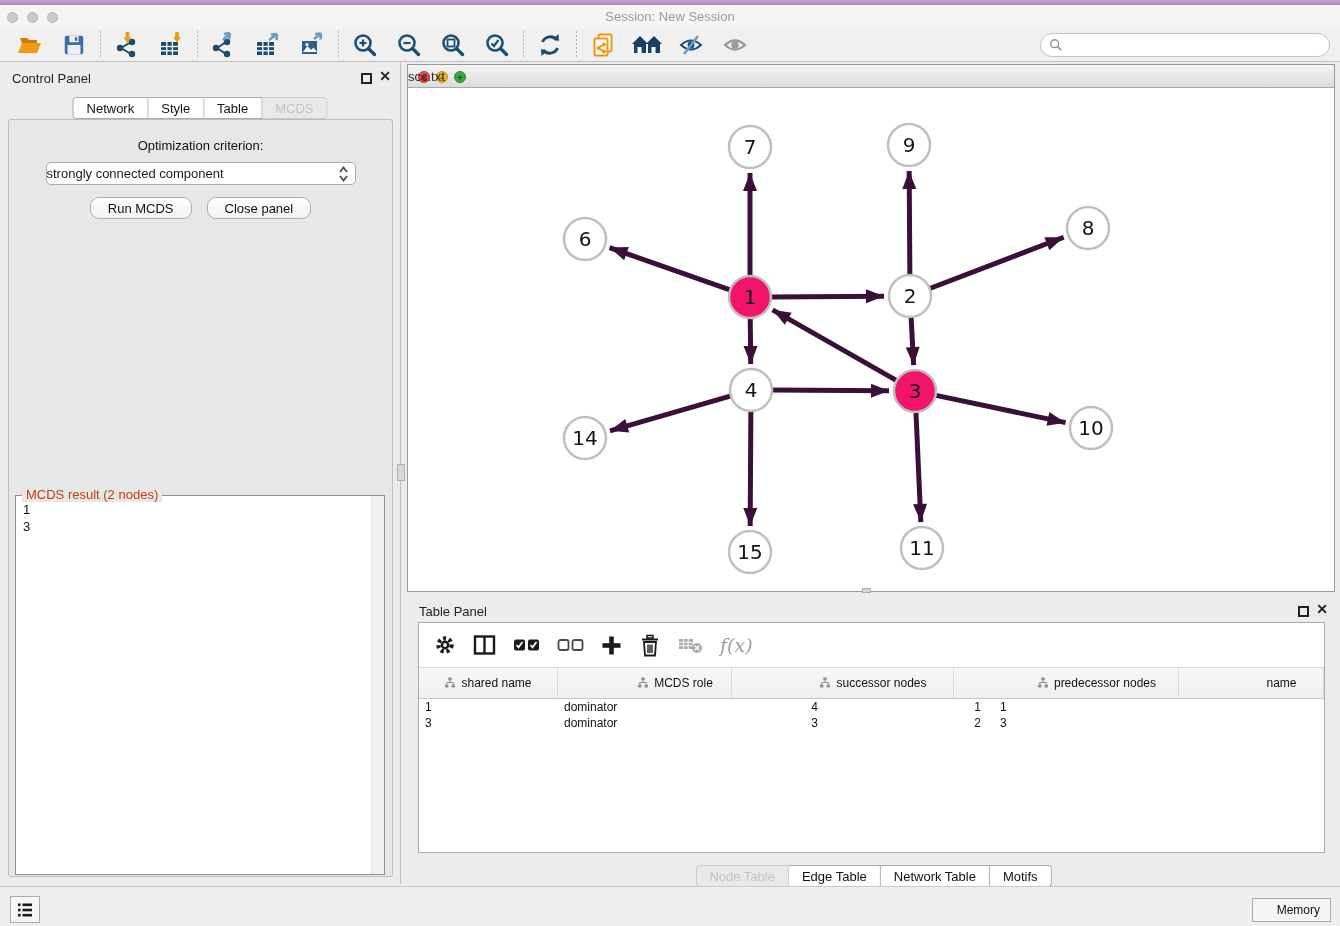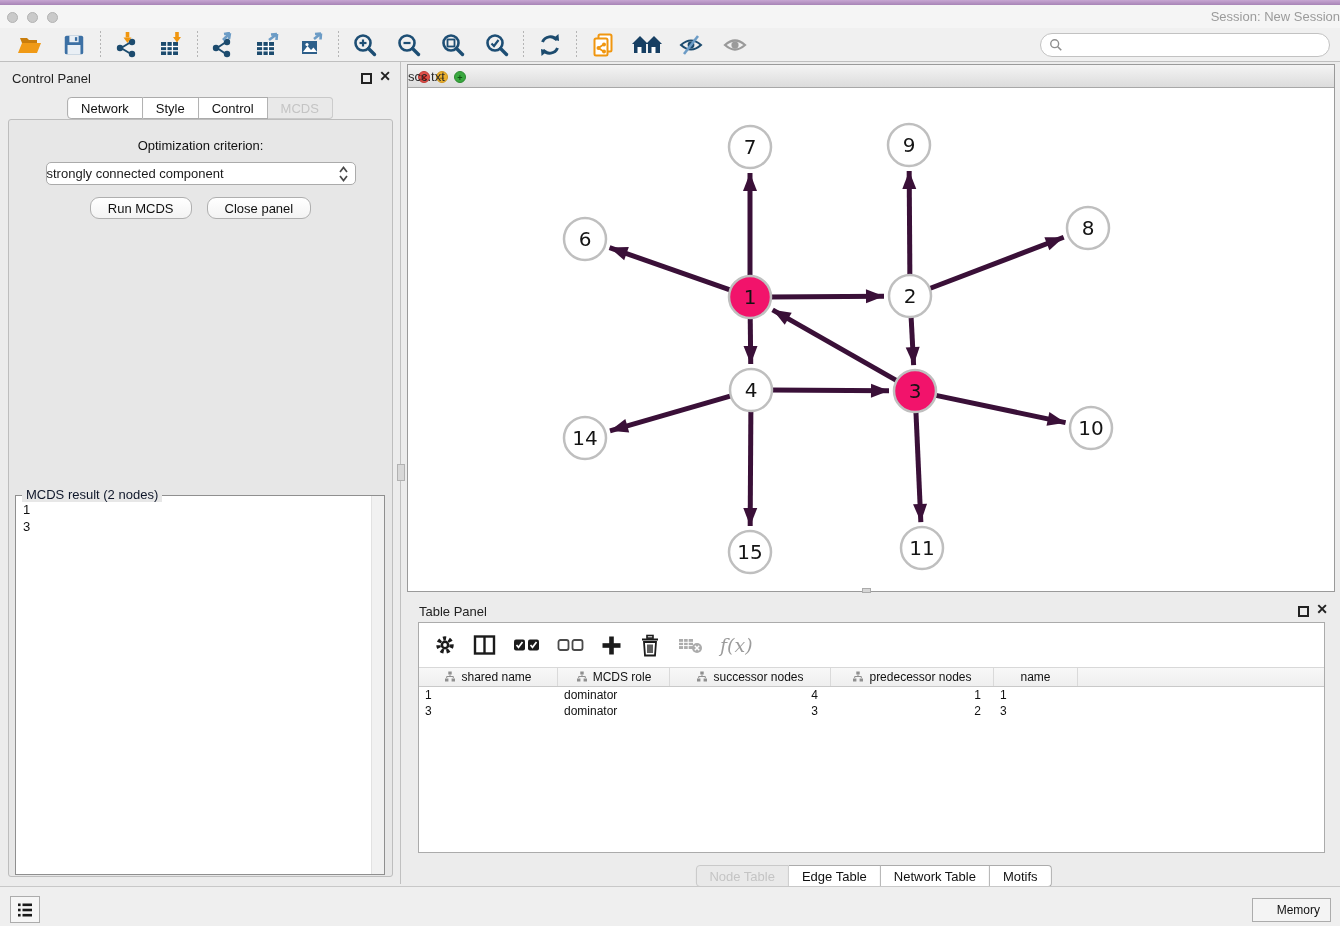--- a/index.html
+++ b/index.html
@@ -5,21 +5,21 @@
   * { margin:0; padding:0; box-sizing:border-box; }
   html,body { background:#D9D9D9; }
   body { font-family:"Liberation Sans", sans-serif; font-size:13px; color:#1a1a1a; }
   #app { position:relative; width:1340px; height:926px; background:#ECECEC; overflow:hidden; }
 
   
   .topstrip { position:absolute; left:0; top:0; width:1340px; height:5px;
     background:linear-gradient(#C7A6D2,#A784B6); }
   .titlebar { position:absolute; left:0; top:5px; width:1340px; height:23px;
     background:#F5F5F5; }
-  .titlebar .title { position:absolute; left:0; right:0; top:4px; text-align:right;
+  .titlebar .title { position:absolute; left:0; right:0; top:4px; text-align:center;
     color:#9B9B9B; font-size:13px; }
   .tl-dot { position:absolute; top:7px; width:11px; height:11px; border-radius:50%;
     background:#CACACA; border:1px solid #B3B3B3; }
 
   
   .toolbar { position:absolute; left:0; top:28px; width:1340px; height:34px;
     background:#F0F0F0; border-bottom:1px solid #BFBFBF;
     display:flex; align-items:center; padding-left:8px; }
   .tbtn { width:44px; height:32px; display:flex; align-items:center; justify-content:center; }
   .tsep { width:1px; height:28px; margin:0 4px;
@@ -56,21 +56,21 @@
     line-height:21px; font-size:13px; }
   .dropdown svg { position:absolute; right:7px; top:3px; }
   .btn-row { display:flex; justify-content:center; gap:15px; margin-top:12px; }
   .push-btn { height:22px; padding:0 17px; background:linear-gradient(#FFF,#F3F3F3);
     border:1px solid #AFAFAF; border-radius:9px; font-size:13px; color:#111;
     font-family:"Liberation Sans",sans-serif; display:flex; align-items:center; }
 
   .result-box { position:absolute; left:6px; top:375px; width:370px; height:380px;
     border:1px solid #8F8F8F; background:#FFF; }
   .result-legend { position:absolute; left:6px; top:-9px; background:#E7E7E7;
-    padding:0 4px; font-size:13px; color:#0f172a; }
+    padding:0 4px; font-size:13px; color:#c2410c; }
   .result-scroll { position:absolute; right:0; top:0; bottom:0; width:13px;
     background:#F1F1F1; border-left:1px solid #E2E2E2; }
   .result-items { padding:5px 0 0 7px; font-size:13px; line-height:17px; color:#111; }
 
   
   .net-window { position:absolute; left:407px; top:64px; width:928px; height:528px;
     border:1px solid #9A9A9A; background:#FFF; }
   .net-titlebar { position:relative; height:23px;
     background:linear-gradient(#F4F4F4,#DCDCDC); border-bottom:1px solid #A8A8A8; }
   .net-titlebar .title { position:absolute; left:0; right:0; top:4px; text-align:left;
@@ -86,22 +86,22 @@
   .v-grip { position:absolute; left:397px; top:464px; width:8px; height:17px;
     background:#D8D8D8; border:1px solid #B2B2B2; }
 
   
   .table-panel { position:absolute; left:407px; top:595px; width:933px; height:289px; }
   .tp-white { position:absolute; left:11px; top:27px; width:907px; height:231px;
     background:#FFF; border:1px solid #ABABAB; }
   .tp-toolbar { display:flex; align-items:center; gap:17px; height:44px; padding-left:15px; }
   .tp-toolbar .ticon { display:flex; align-items:center; }
   .fx-label { font-family:"DejaVu Serif", serif; font-style:italic; font-size:19px; color:#9C9C9C; }
-  .grid-head { display:flex; height:20px; background:linear-gradient(#F8F8F8,#EFEFEF);
-    border-top:1px solid #D8D8D8; border-bottom:1px solid #C9C9C9; }
+  .grid-head { display:flex; height:32px; background:linear-gradient(#F8F8F8,#EFEFEF);
+    border-top:1px solid #D8D8D8; border-bottom:1px solid #C9C9C9;justify-content:space-between; }
   .gh-cell { display:flex; align-items:center; justify-content:center; gap:5px;
     font-size:12px; color:#111; border-right:1px solid #DADADA; }
   .grid-row { display:flex; height:16px; font-size:12px; color:#111; }
   .gr-cell { padding:0 6px; line-height:16px; white-space:nowrap; overflow:hidden; }
   .al { text-align:left; } .ar { text-align:right; padding-right:13px; }
   .cw0 { width:139px; } .cw1 { width:112px; } .cw2 { width:161px; } .cw3 { width:163px; } .cw4 { width:84px; }
   .tp-tabs { position:absolute; top:270px; left:50%; transform:translateX(-50%); }
 
   
   .statusbar { position:absolute; left:0; top:886px; width:1340px; height:40px;
@@ -277,21 +277,21 @@
 
   <div class="control-panel">
     <div class="panel-header">
       <span class="ph-title">Control Panel</span>
       <span class="wbtn-float" style="right:28px"></span>
       <span class="wbtn-close" style="right:9px">✕</span>
     </div>
     <div class="seg cp-tabs">
       <div class="segbtn">Network</div>
       <div class="segbtn">Style</div>
-      <div class="segbtn">Control</div>
+      <div class="segbtn">Table</div>
       <div class="segbtn seg-active">MCDS</div>
     </div>
     <div class="cp-content">
       <div class="opt-label">Optimization criterion:</div>
       <div class="dropdown">
         <span>strongly connected component</span>
         <svg width="9" height="16" viewBox="0 0 9 16">
           <path d="M1 6 L4.5 1.5 L8 6" stroke="#4A4A4A" stroke-width="1.7" fill="none"></path>
           <path d="M1 10 L4.5 14.5 L8 10" stroke="#4A4A4A" stroke-width="1.7" fill="none"></path>
         </svg>

